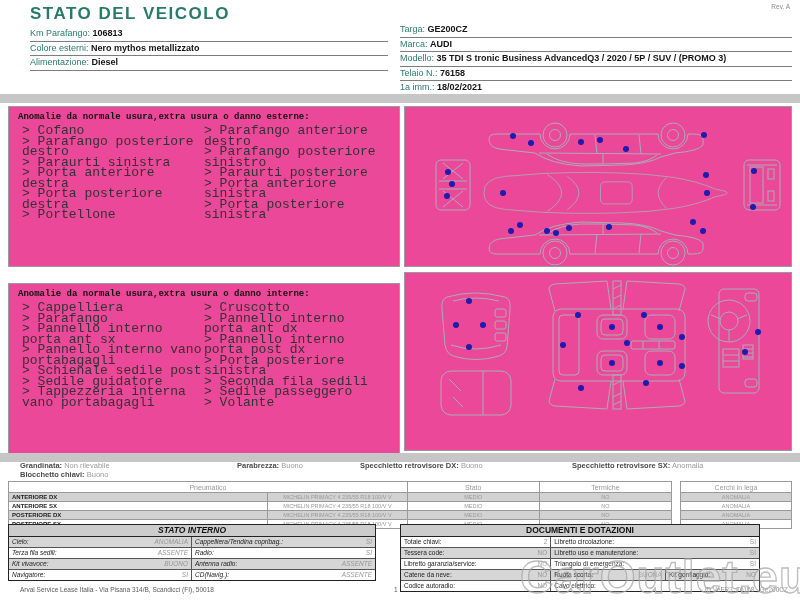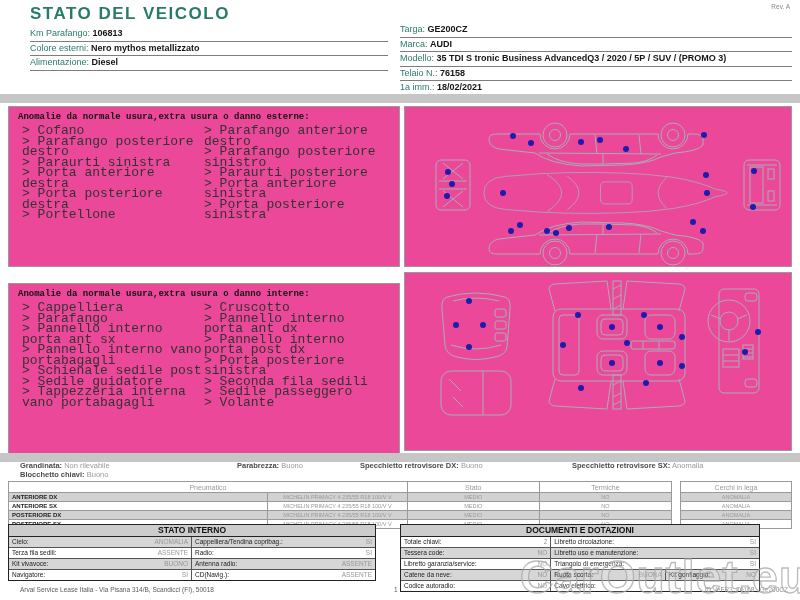--- a/index.html
+++ b/index.html
@@ -52,21 +52,21 @@
   #tyres .c{text-align:center;color:#9a9a9a;width:128px;}
   #tyres tr.alt td{background:#d2d2d2;}
   #cerchi{position:absolute;left:680px;top:481px;width:112px;border-collapse:collapse;
     font-size:5.5px;}
   #cerchi td,#cerchi th{border:1px solid #9a9a9a;height:8px;padding:0 3px;text-align:center;}
   #cerchi th{color:#9a9a9a;font-weight:normal;font-size:7px;height:10px;}
   #cerchi td{color:#9a9a9a;}
   #cerchi tr.alt td{background:#d2d2d2;}
   
   .btable{position:absolute;top:524px;border:1.5px solid #222;box-sizing:border-box;}
-  #stato-interno{left:8px;width:368px;}
+  #stato-interno{left:8px;width:368px;font-style:italic;}
   #documenti{left:400px;width:360px;}
   .btable .thead{background:#cccccc;border-bottom:1.5px solid #222;text-align:center;
     font-size:8.5px;font-weight:bold;color:#111;height:11px;line-height:11px;}
   .brow{display:flex;border-bottom:1px solid #555;height:10px;line-height:10px;}
   .brow:last-child{border-bottom:none;}
   .bcell{display:flex;font-size:6.5px;padding:0 3px;border-right:1px solid #555;
     box-sizing:border-box;overflow:hidden;}
   .bcell:last-child{border-right:none;}
   .bcell .lbl{color:#222;white-space:nowrap;}
   .bcell .val{margin-left:auto;color:#979797;white-space:nowrap;}

